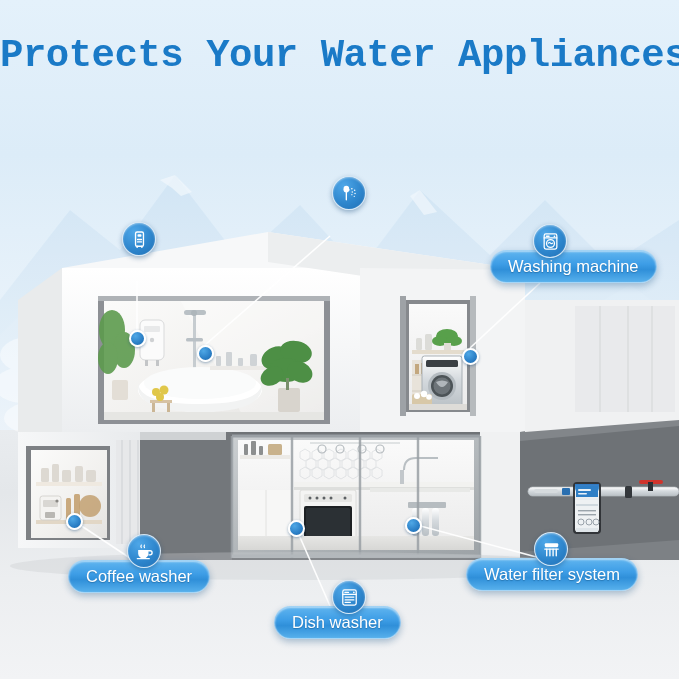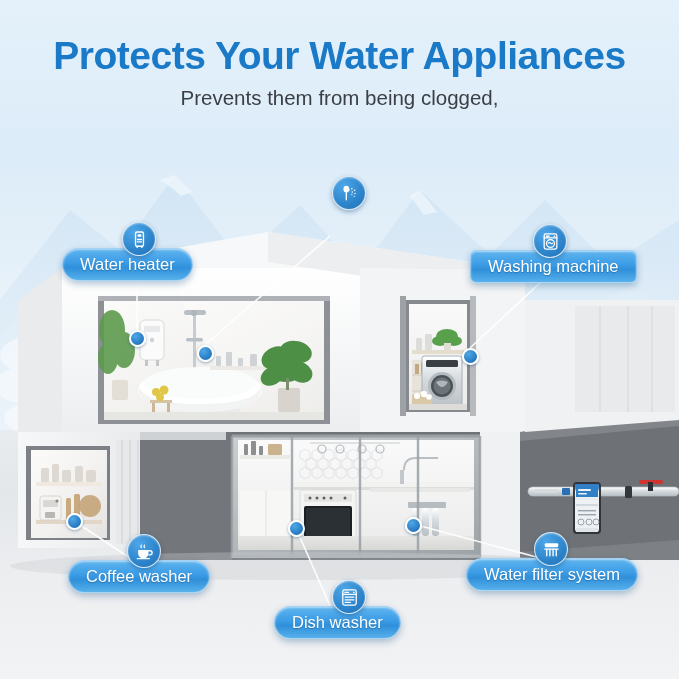--- a/index.html
+++ b/index.html
@@ -24,21 +24,21 @@
   }
   .tree-bg {
     position:absolute; left:-6px; top:300px; width:190px; height:150px;
     opacity:.5;
   }
 
   
   .header { position:absolute; left:0; top:0; width:679px; text-align:center; z-index:40; }
   .title {
     font-size:39px; font-weight:bold; color:#1a7ac7; letter-spacing:-.5px;
-    margin-top:36px; line-height:1.05; white-space:nowrap;
+    margin-top:36px; line-height:1.05; white-space:nowrap;font-family:Liberation Mono, monospace;
   }
   .sub {
     font-size:20.5px; color:#3b3f45; line-height:1.28; margin-top:8px; font-weight:400;
   }
 
   
   .house { position:absolute; left:0; top:0; width:679px; height:679px; }
 
   
   .pill {
@@ -481,35 +481,31 @@
 
   <div class="dot" style="left:129px;top:330px;"></div>
   <div class="dot" style="left:197px;top:345px;"></div>
   <div class="dot" style="left:462px;top:348px;"></div>
   <div class="dot" style="left:66px;top:513px;"></div>
   <div class="dot" style="left:288px;top:520px;"></div>
   <div class="dot" style="left:405px;top:517px;"></div>
 
   <div class="header">
     <div class="title">Protects Your Water Appliances</div>
-    <div class="sub">Prevents them from being clogged,</div>
   </div>
 
   <div class="badge" style="left:122px;top:222px;">
     <svg width="19" height="19" viewBox="0 0 24 24" fill="none" stroke="#fff" stroke-width="1.7" stroke-linecap="round" stroke-linejoin="round">
       <rect x="7" y="2.5" width="10" height="18" rx="2"></rect>
       <rect x="9.5" y="5.5" width="5" height="3" rx="1" fill="#fff" stroke="none"></rect>
       <line x1="9.5" y1="12" x2="14.5" y2="12"></line>
       <line x1="9.5" y1="15" x2="14.5" y2="15"></line>
       <line x1="9" y1="20.5" x2="9" y2="22"></line>
         <line x1="15" y1="20.5" x2="15" y2="22"></line>
     </svg>
-  </div>
-  <div class="pill" style="left:62px;top:248px;">
-    <span>Water heater</span>
   </div>
 
   <div class="badge" style="left:332px;top:176px;">
     <svg width="19" height="19" viewBox="0 0 24 24" fill="none" stroke="#fff" stroke-width="1.7" stroke-linecap="round" stroke-linejoin="round">
       <path d="M8 20 l0 -9 a3.5 3.5 0 0 1 3.5 -3.5 l0 0"></path>
       <ellipse cx="8" cy="6.5" rx="3.6" ry="4.2" fill="#fff" stroke="none"></ellipse>
       <g fill="#fff" stroke="none">
         <circle cx="15" cy="6" r="1"></circle>
           <circle cx="18.5" cy="8" r=".95"></circle>
         <circle cx="15.5" cy="10" r=".9"></circle>
@@ -523,21 +519,21 @@
   <div class="badge" style="left:533px;top:224px;">
     <svg width="19" height="19" viewBox="0 0 24 24" fill="none" stroke="#fff" stroke-width="1.6" stroke-linecap="round" stroke-linejoin="round">
       <rect x="4" y="2.5" width="16" height="19" rx="2.2"></rect>
       <line x1="4" y1="7.5" x2="20" y2="7.5"></line>
       <rect x="6" y="4.4" width="5" height="1.8" rx=".8" fill="#fff" stroke="none"></rect>
       <circle cx="17" cy="5.4" r="1.1" fill="#fff" stroke="none"></circle>
       <circle cx="12" cy="14.5" r="5"></circle>
       <path d="M9.3 14 q1.4 -1.4 2.7 0 q1.3 1.4 2.7 0" stroke-width="1.4"></path>
     </svg>
   </div>
-  <div class="pill" style="left:470px;top:250px;border-radius:6px;">
+  <div class="pill" style="left:490px;top:250px;">
     <span>Washing machine</span>
   </div>
 
   <div class="badge" style="left:127px;top:534px;">
     <svg width="19" height="19" viewBox="0 0 24 24" fill="none" stroke="#fff" stroke-width="1.7" stroke-linecap="round" stroke-linejoin="round">
       <path d="M4 10 l13 0 l0 4.5 a6.5 6.5 0 0 1 -13 0 Z" fill="#fff" stroke="none"></path>
       <path d="M17 11 l2 0 a2.6 2.6 0 0 1 0 5.2 l-1.4 0"></path>
       <line x1="3" y1="21" x2="18" y2="21"></line>
       <path d="M8 7 q-1.2 -1.6 0 -3.2" stroke-width="1.5"></path>
       <path d="M12 7 q-1.2 -1.6 0 -3.2" stroke-width="1.5"></path>

